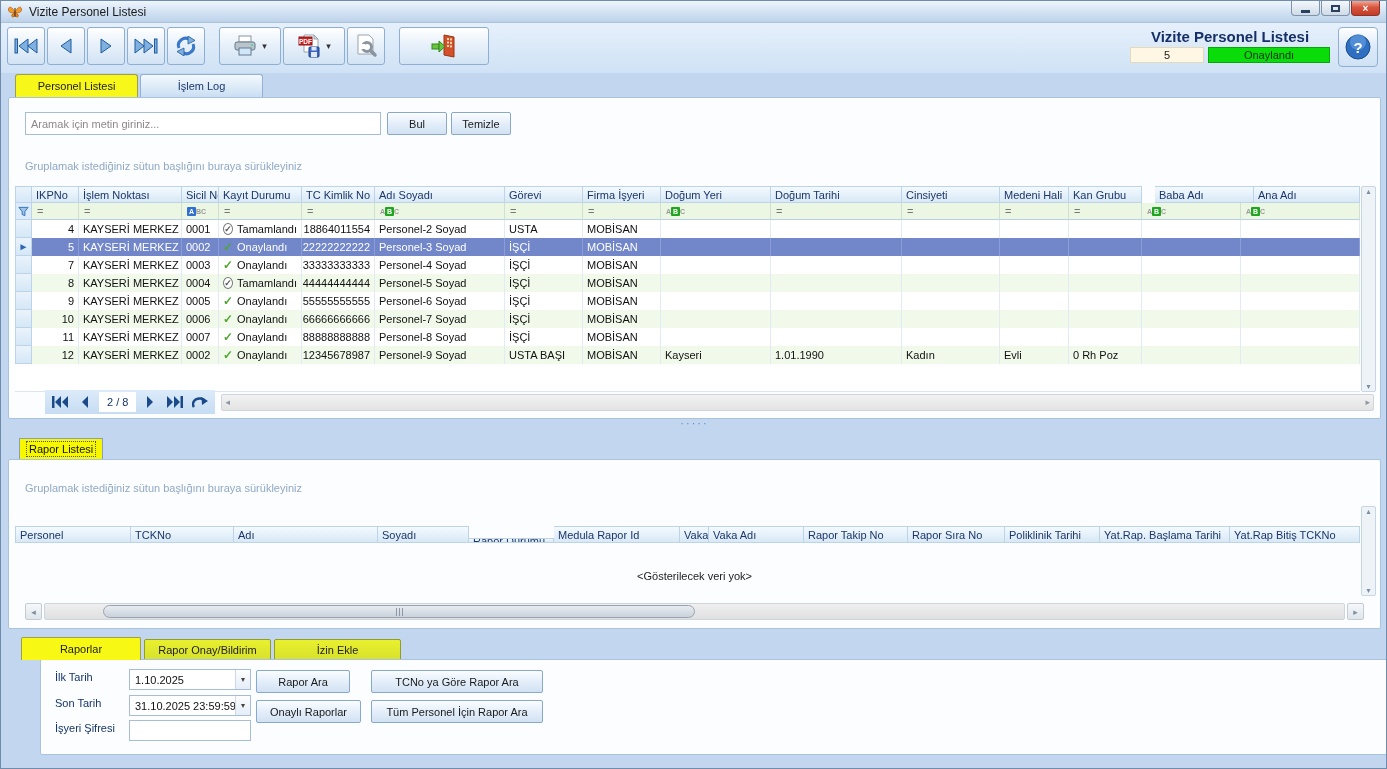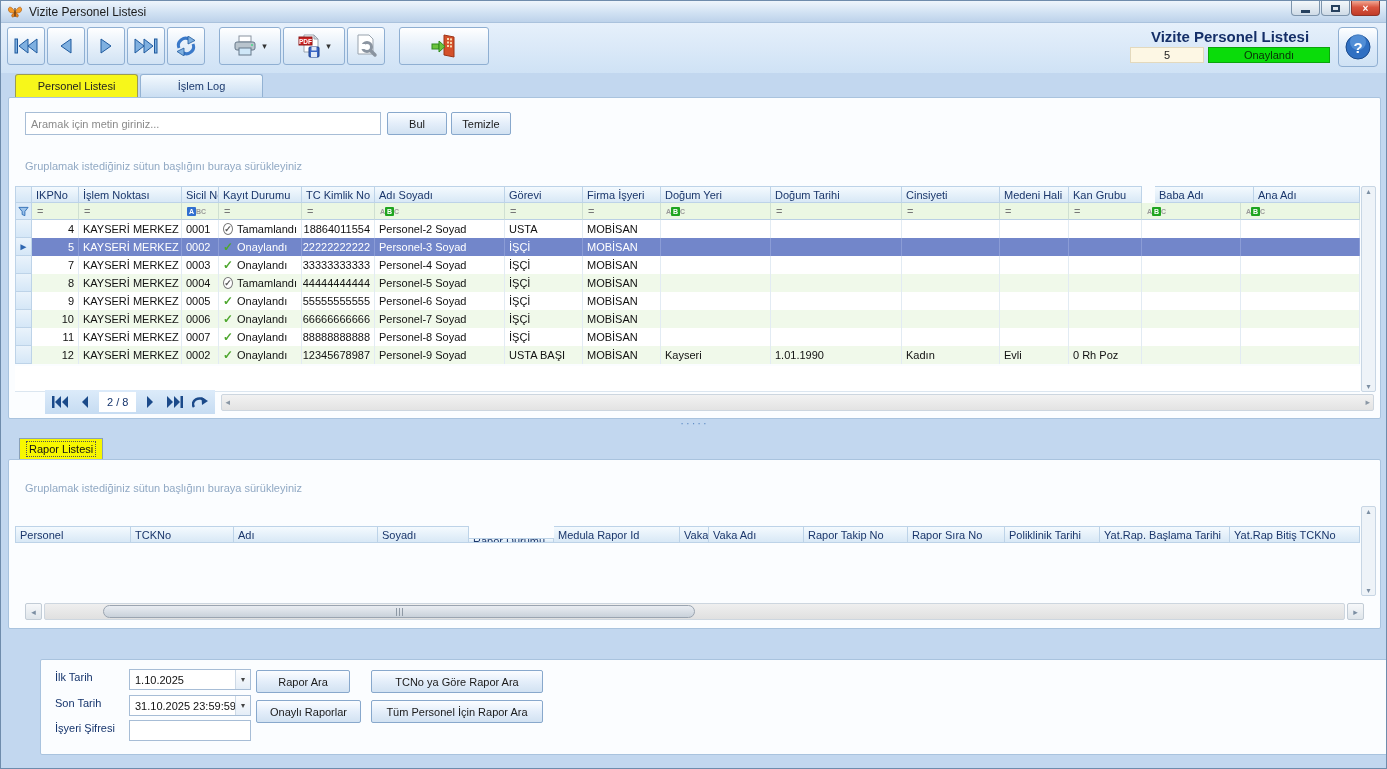--- a/index.html
+++ b/index.html
@@ -569,20 +569,21 @@
           <div class="hcell" style="width: 126px; flex: 0 0 126px;">Medula Rapor Id</div>
           <div class="hcell" style="width: 29px; flex: 0 0 29px;">Vaka</div>
           <div class="hcell" style="width: 95px; flex: 0 0 95px;">Vaka Adı</div>
           <div class="hcell" style="width: 104px; flex: 0 0 104px;">Rapor Takip No</div>
           <div class="hcell" style="width: 97px; flex: 0 0 97px;">Rapor Sıra No</div>
           <div class="hcell" style="width: 95px; flex: 0 0 95px;">Poliklinik Tarihi</div>
           <div class="hcell" style="width: 130px; flex: 0 0 130px;">Yat.Rap. Başlama Tarihi</div>
           <div class="hcell" style="flex: 1 1 0%;">Yat.Rap Bitiş TCKNo</div>
         </div>
       </div>
+    <div class="empty-msg">&lt;Gösterilecek veri yok&gt;</div>
     <div class="vscroll" style="top:46px;height:90px;">
       <span>▴</span>
       <span>▾</span>
     </div>
     <div class="hscroll2">
       <div class="sbox">
           <span>◂</span>
         </div>
       <div class="strack2">
         <div class="sthumb">
@@ -590,20 +591,25 @@
             <i></i>
             <i></i>
           </div>
       </div>
       <div class="sbox">
           <span>▸</span>
         </div>
     </div>
   </div>
 
+  <div class="bottom-tabs">
+    <div class="btab active">Raporlar</div>
+    <div class="btab inactive">Rapor Onay/Bildirim</div>
+    <div class="btab inactive">İzin Ekle</div>
+  </div>
 
   <div class="panel" style="top:658px;height:96px;margin-left:32px;">
     <div class="frow" style="top:11px;left:14px;">
       <span class="flabel">İlk Tarih</span>
     </div>
     <div class="frow" style="top:9px;left:88px;">
       <div class="combo" style="width:122px;">
         <span class="val">1.10.2025</span>
         <span class="dd">▾</span>
       </div>

